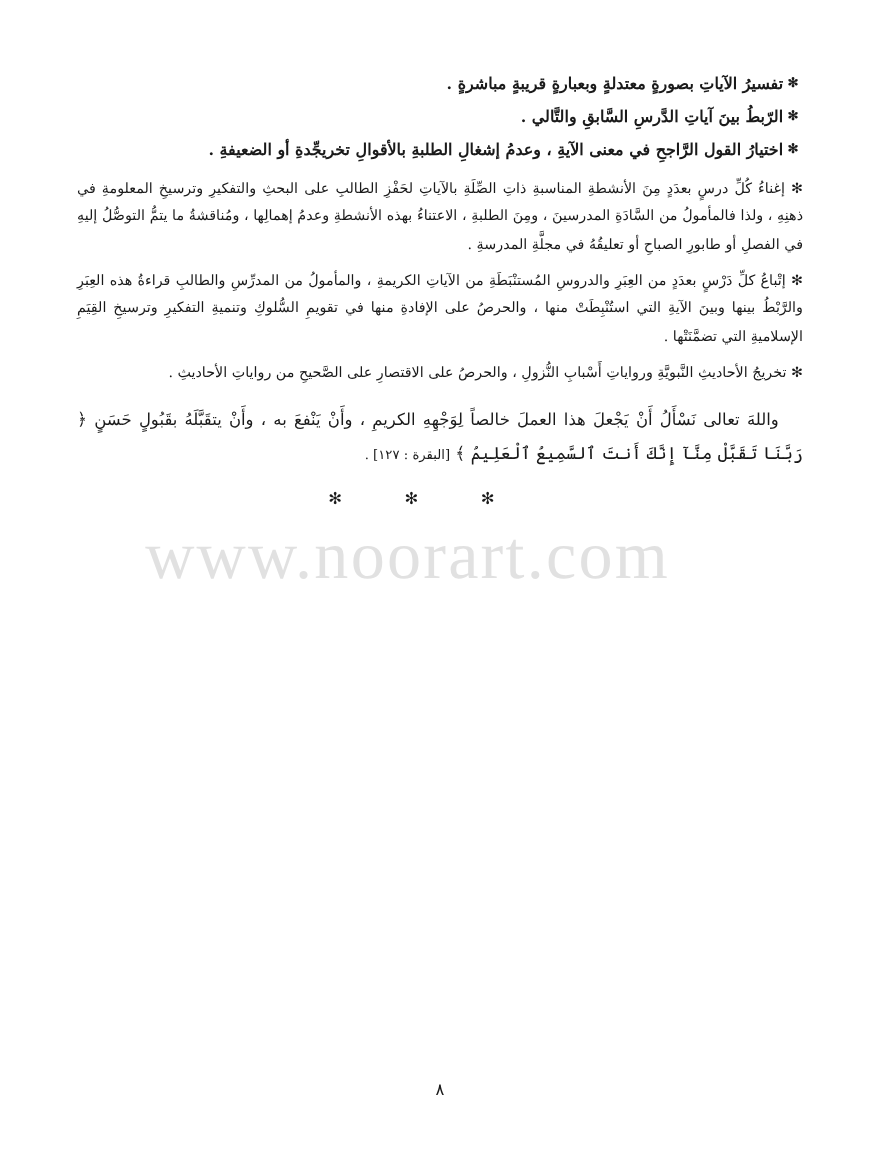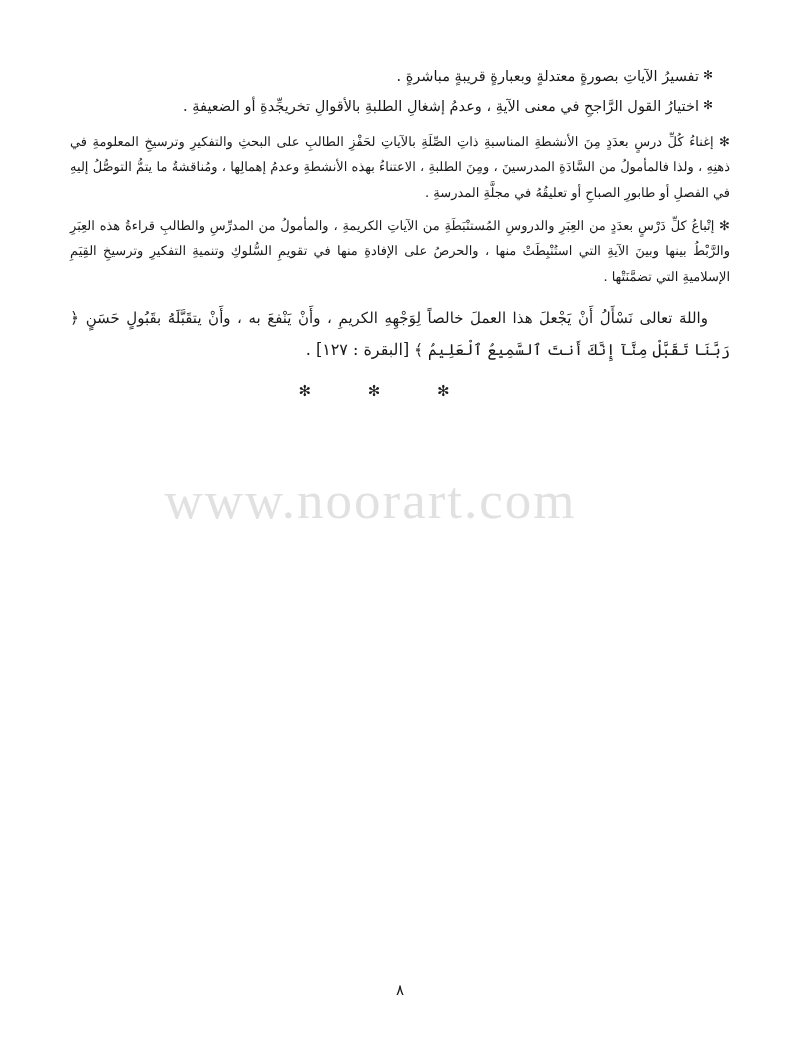--- a/index.html
+++ b/index.html
@@ -30,37 +30,38 @@
   }
 
   
   .watermark {
     position: absolute;
     top: 470px;
     left: 0;
     width: 741px;
     text-align: center;
     font-family: "Liberation Serif", serif;
-    font-size: 53px;
+    font-size: 62px;
     letter-spacing: 2px;
     color: rgba(120,120,120,0.22);
     z-index: 1;
     direction: ltr;
     white-space: nowrap;
     font-weight: normal;
   }
 
   
   .bullet-line {
     direction: rtl;
     text-align: right;
     font-size: 14.5px;
     line-height: 2.0;
-    margin: 0 17px 1px 0;
+    margin: 0 4px 1px 0;
     padding: 0;
+    font-weight: bold;
   }
 
   .star {
     font-size: 12px;
     vertical-align: 2px;
     padding-left: 4px;
   }
 
   
   .para {
@@ -81,21 +82,21 @@
     line-height: 2.0;
     margin: 14px 0 0 0;
     text-indent: 22px;
   }
 
   .quran {
     font-size: 15.5px;
   }
 
   .ref {
-    font-size: 16px;
+    font-size: 12px;
     margin-left: 14px;
   }
 
   .stars-divider {
     margin-top: 16px;
     text-align: center;
     font-size: 15px;
     letter-spacing: 26px;
     padding-right: 26px;
     color: #1a1a1a;
@@ -124,30 +125,34 @@
 
   <div class="watermark">www.noorart.com</div>
 
   <div class="content">
 
     <div class="block-short">
       <p class="bullet-line">
         <span class="star">✻</span><span>تفسيرُ الآياتِ بصورةٍ معتدلةٍ وبعبارةٍ قريبةٍ مباشرةٍ .</span>
       </p>
       <p class="bullet-line">
+        <span class="star">✻</span><span>الرّبطُ بينَ آياتِ الدَّرسِ السَّابقِ والتَّالي .</span>
+      </p>
+      <p class="bullet-line">
         <span class="star">✻</span><span>اختيارُ القول الرَّاجحِ في معنى الآيةِ ، وعدمُ إشغالِ الطلبةِ بالأقوالِ تخريجِّدةِ أو الضعيفةِ .</span>
       </p>
     </div>
 
     <p class="para">✻ إغناءُ كُلِّ درسٍ بعدَدٍ مِنَ الأنشطةِ المناسبةِ ذاتِ الصِّلَةِ بالآياتِ لحَفْزِ الطالبِ على البحثِ والتفكيرِ وترسيخِ المعلومةِ في ذهنِهِ ، ولذا فالمأمولُ من السَّادَةِ المدرسينَ ، ومِنَ الطلبةِ ، الاعتناءُ بهذه الأنشطةِ وعدمُ إهمالِها ، ومُناقشةُ ما يتمُّ التوصُّلُ إليهِ في الفصلِ أو طابورِ الصباحِ أو تعليقُهُ في مجلَّةِ المدرسةِ .</p>
 
     <p class="para">✻ إتْباعُ كلِّ دَرْسٍ بعدَدٍ من العِبَرِ والدروسِ المُستنْبَطَةِ من الآياتِ الكريمةِ ، والمأمولُ من المدرِّسِ والطالبِ قراءةُ هذه العِبَرِ والرَّبْطُ بينها وبينَ الآيةِ التي استُنْبِطَتْ منها ، والحرصُ على الإفادةِ منها في تقويمِ السُّلوكِ وتنميةِ التفكيرِ وترسيخِ القِيَمِ الإسلاميةِ التي تضمَّنَتْها .</p>
 
 
 
+    <p class="para">✻ تخريجُ الأحاديثِ النَّبويَّةِ ورواياتِ أَسْبابِ النُّزولِ ، والحرصُ على الاقتصارِ على الصَّحيحِ من رواياتِ الأحاديثِ .</p>
 
     <p class="para-closing">
       <span>واللهَ تعالى نَسْأَلُ أَنْ يَجْعلَ هذا العملَ خالصاً لِوَجْهِهِ الكريمِ ، وأَنْ يَنْفعَ به ، وأَنْ يتقَبَّلَهُ بقَبُولٍ حَسَنٍ</span>
       <span class="quran">﴿ رَبَّنَا تَقَبَّلْ مِنَّآ إِنَّكَ أَنتَ ٱلسَّمِيعُ ٱلْعَلِيمُ ﴾</span>
       <span class="ref">[البقرة : ١٢٧] .</span>
     </p>
 
     <div class="stars-divider">✻ ✻ ✻</div>
 
   </div>

